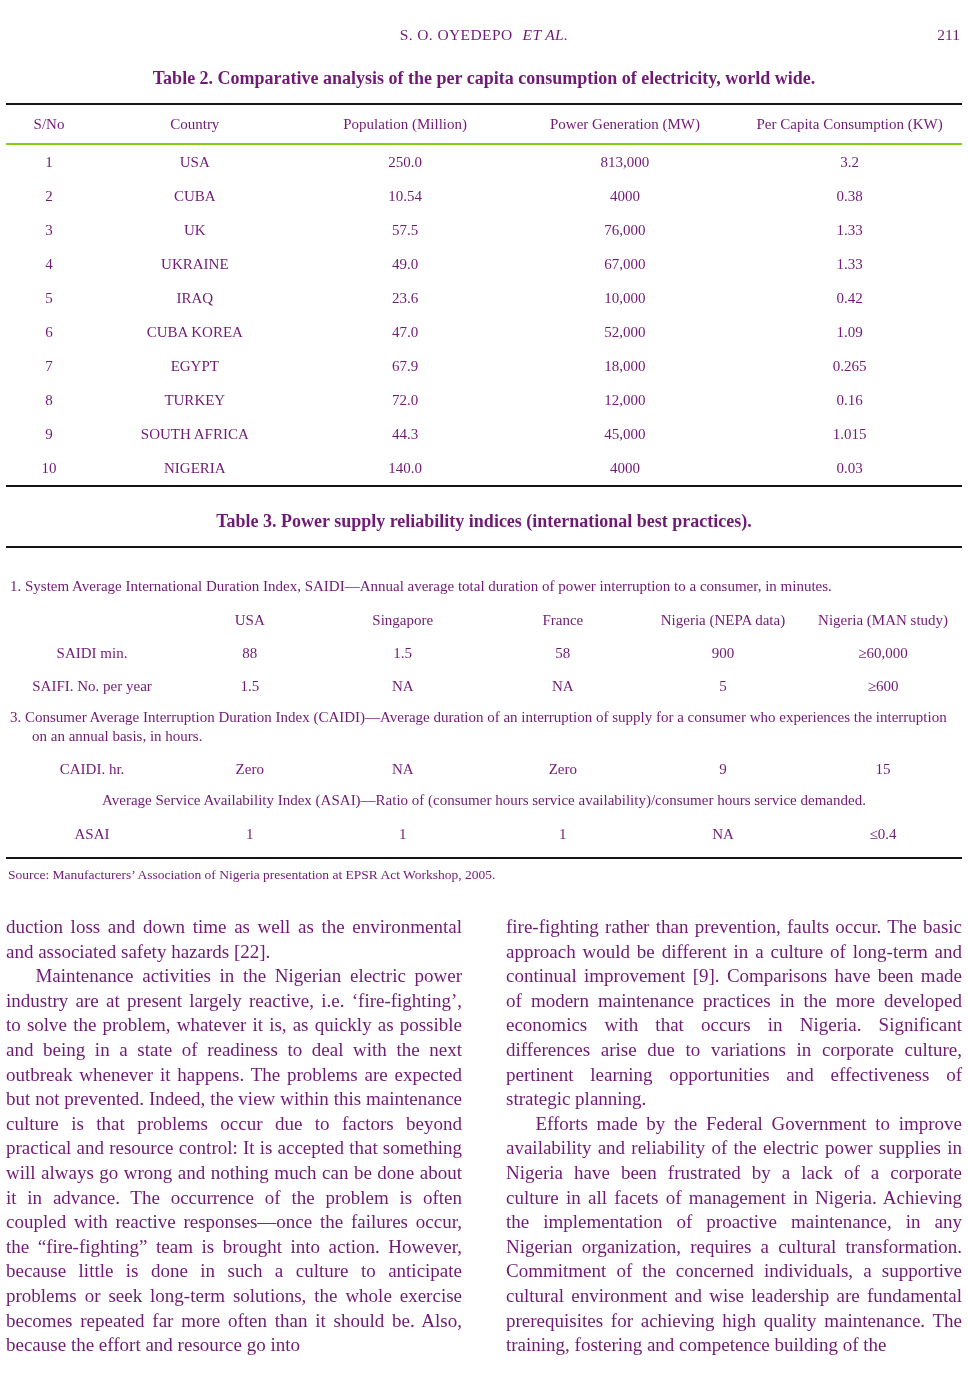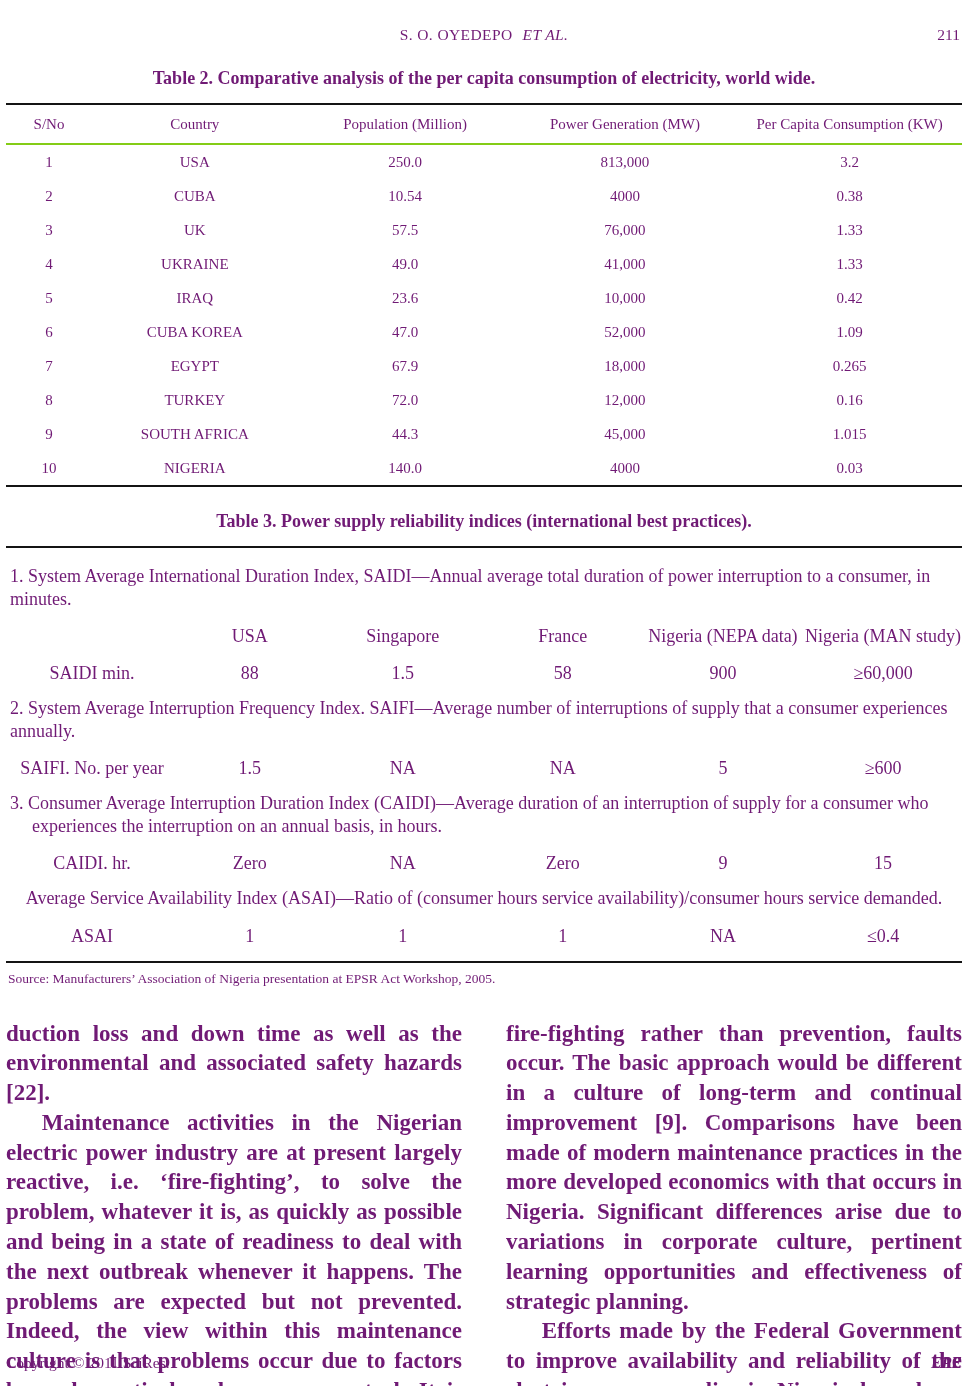--- a/index.html
+++ b/index.html
@@ -34,39 +34,38 @@
     font-size:15px;
   }
   table.t2 th{
     font-weight:normal;height:38px;text-align:center;
     border-bottom:2px solid #84cc16;padding:0;
   }
   table.t2 td{height:34px;text-align:center;padding:0;}
   
   .t3-box{
     border-top:2px solid #141414;border-bottom:2.5px solid #141414;
-    padding:4px 0 14px 0;font-size:18px;
+    padding:16px 0 14px 0;font-size:15px;
   }
   .t3-note{margin:13px 0 0 4px;line-height:1.25;}
   .t3-note.hang{padding-left:22px;text-indent:-22px;}
   .t3-note.center{text-align:center;margin-left:0;}
   .t3-grid{
     display:grid;
     grid-template-columns:18% 15% 17% 16.5% 17% 16.5%;
     margin-top:16px;align-items:center;
   }
   .t3-grid > div{text-align:center;}
   .t3-source{font-size:13.5px;margin:8px 0 0 2px;}
   
   .columns{display:flex;gap:44px;margin-top:32px;}
   .col{flex:1 1 0;min-width:0;}
   .col p{
-    margin:0;font-size:23px;line-height:1.295;
+    margin:0;font-size:19px;line-height:1.295;
     text-align:justify;
-    font-weight:bold;
   }
   .col p.indent{text-indent:1.55em;}
   
   .footer{
     position:absolute;left:6px;right:6px;bottom:14px;
     display:flex;justify-content:space-between;align-items:baseline;
     font-size:15.5px;
   }
   .journal{font-weight:bold;font-style:italic;font-size:16px;}
 </style>
@@ -120,21 +119,21 @@
           <td>3</td>
           <td>UK</td>
           <td>57.5</td>
           <td>76,000</td>
           <td>1.33</td>
         </tr>
         <tr>
           <td>4</td>
           <td>UKRAINE</td>
           <td>49.0</td>
-          <td>41,000</td>
+          <td>67,000</td>
           <td>1.33</td>
         </tr>
         <tr>
           <td>5</td>
           <td>IRAQ</td>
           <td>23.6</td>
           <td>10,000</td>
           <td>0.42</td>
         </tr>
         <tr>
@@ -189,21 +188,20 @@
           <div>Nigeria (MAN study)</div>
         </div>
         <div class="t3-grid">
           <div>SAIDI min.</div>
           <div>88</div>
           <div>1.5</div>
           <div>58</div>
           <div>900</div>
           <div>≥60,000</div>
         </div>
-        <div class="t3-note">2. System Average Interruption Frequency Index. SAIFI—Average number of interruptions of supply that a consumer experiences annually.</div>
         <div class="t3-grid">
           <div>SAIFI. No. per year</div>
           <div>1.5</div>
           <div>NA</div>
           <div>NA</div>
           <div>5</div>
           <div>≥600</div>
         </div>
         <div class="t3-note hang">3. Consumer Average Interruption Duration Index (CAIDI)—Average duration of an interruption of supply for a consumer who experiences the interruption on an annual basis, in hours.</div>
         <div class="t3-grid">
@@ -231,18 +229,14 @@
     <div class="col" id="col-left">
         <p>duction loss and down time as well as the environmental and associated safety hazards [22].</p>
         <p class="indent">Maintenance activities in the Nigerian electric power industry are at present largely reactive, i.e. ‘fire-fighting’, to solve the problem, whatever it is, as quickly as possible and being in a state of readiness to deal with the next outbreak whenever it happens. The problems are expected but not prevented. Indeed, the view within this maintenance culture is that problems occur due to factors beyond practical and resource control: It is accepted that something will always go wrong and nothing much can be done about it in advance. The occurrence of the problem is often coupled with reactive responses—once the failures occur, the “fire-fighting” team is brought into action. However, because little is done in such a culture to anticipate problems or seek long-term solutions, the whole exercise becomes repeated far more often than it should be. Also, because the effort and resource go into</p>
       </div>
     <div class="col" id="col-right">
         <p>fire-fighting rather than prevention, faults occur. The basic approach would be different in a culture of long-term and continual improvement [9]. Comparisons have been made of modern maintenance practices in the more developed economics with that occurs in Nigeria. Significant differences arise due to variations in corporate culture, pertinent learning opportunities and effectiveness of strategic planning.</p>
         <p class="indent">Efforts made by the Federal Government to improve availability and reliability of the electric power supplies in Nigeria have been frustrated by a lack of a corporate culture in all facets of management in Nigeria. Achieving the implementation of proactive maintenance, in any Nigerian organization, requires a cultural transformation. Commitment of the concerned individuals, a supportive cultural environment and wise leadership are fundamental prerequisites for achieving high quality maintenance. The training, fostering and competence building of the</p>
       </div>
   </div>
 
-  <div class="footer">
-    <span>Copyright © 2011 SciRes.</span>
-    <span class="journal">EPE</span>
-  </div>
 
 </div>
 
 </body></html>

